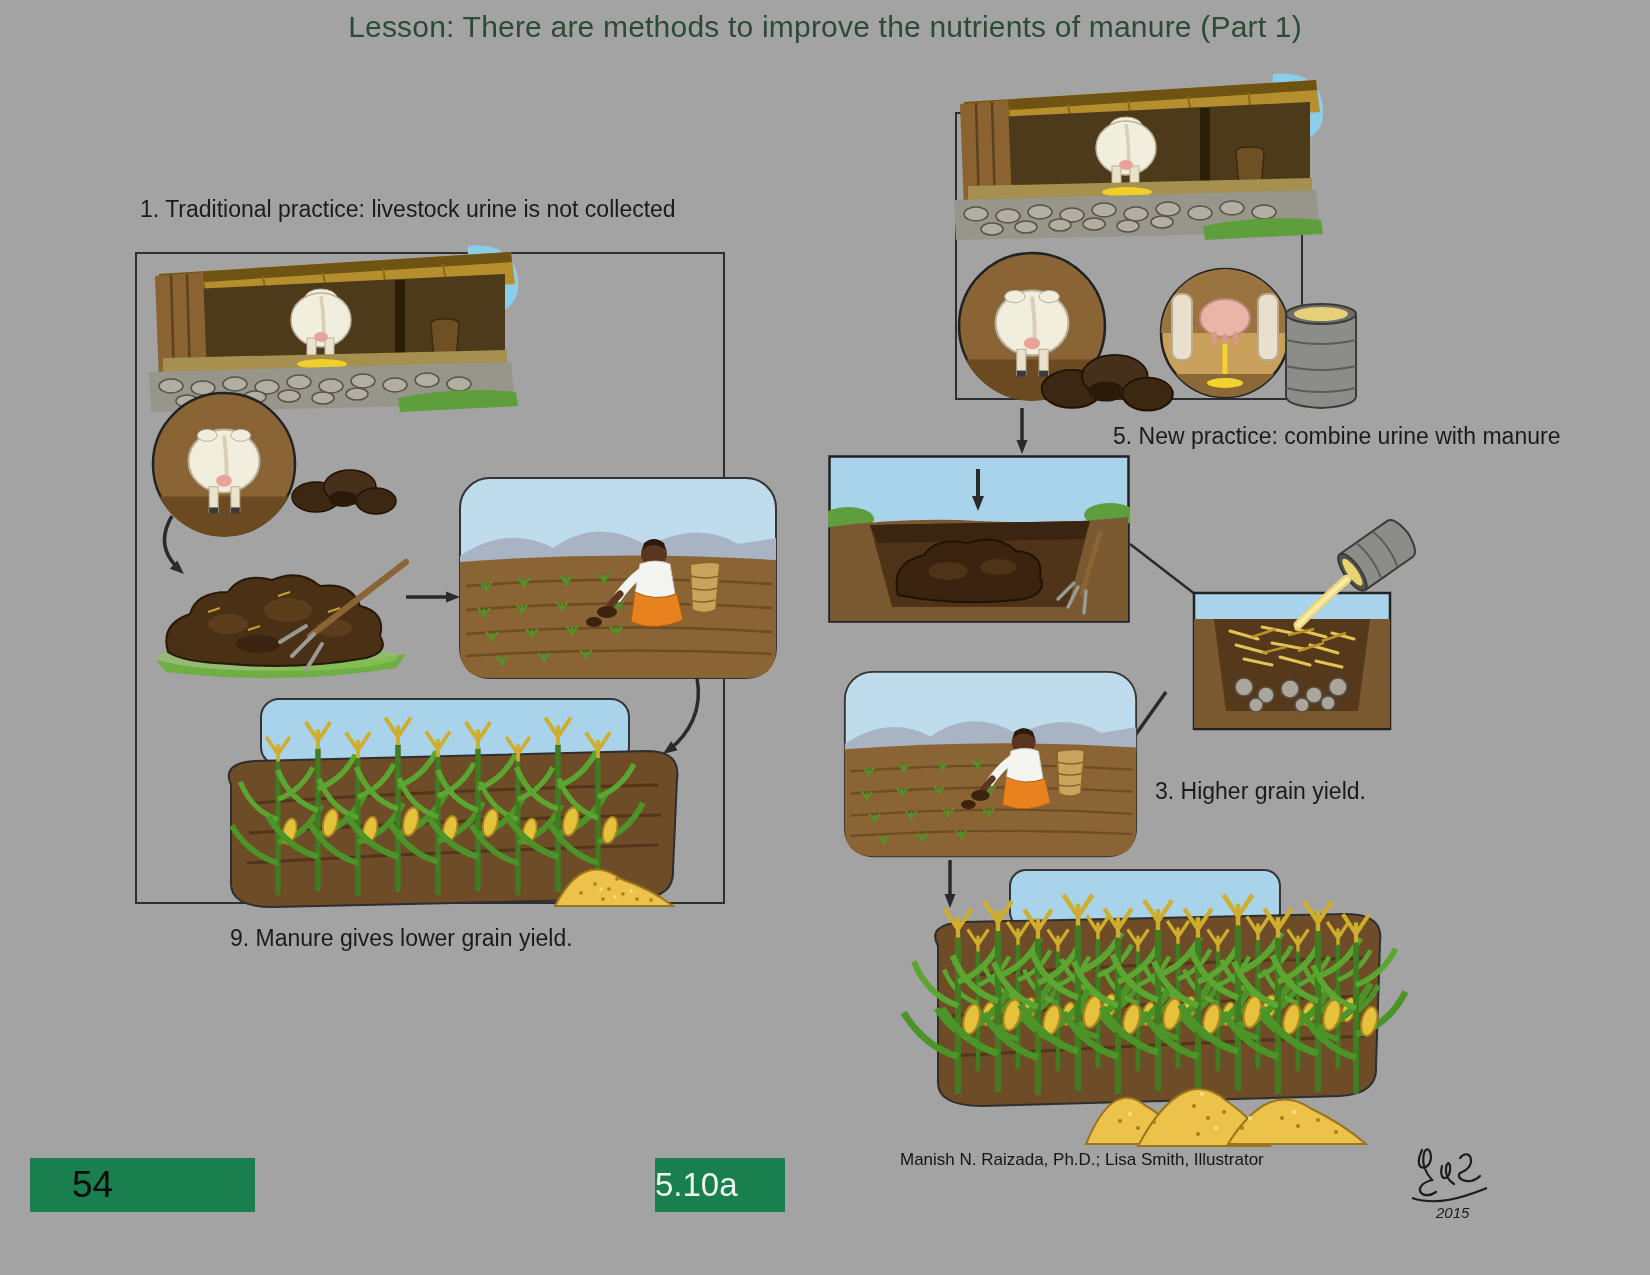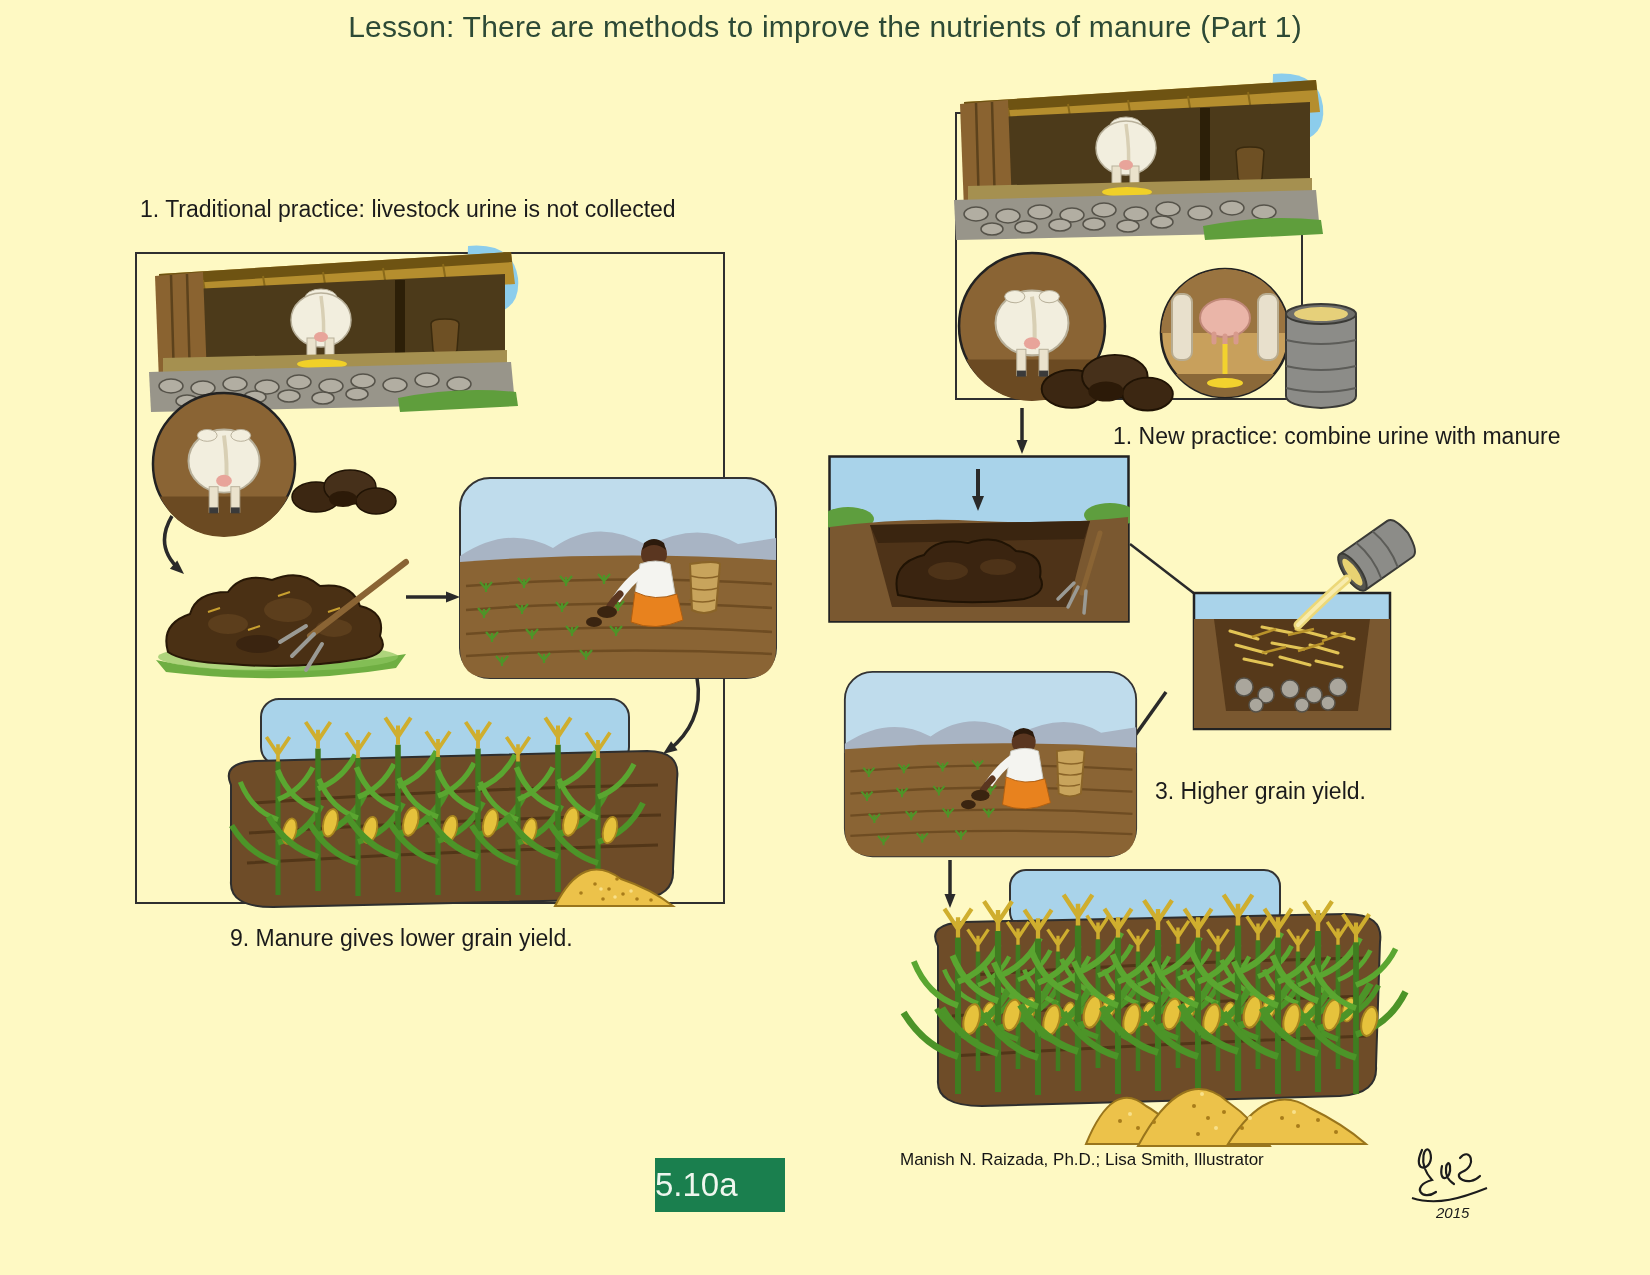--- a/index.html
+++ b/index.html
@@ -1,17 +1,17 @@
 <!DOCTYPE html>
 <html><head>
 <meta charset="utf-8">
 <style>
   *{box-sizing:border-box;margin:0;padding:0}
   html,body{background:#ffffff;font-family:"Liberation Sans",sans-serif}
-  .page{position:relative;width:1650px;height:1275px;background:#fef9c3;overflow:hidden}
+  .page{position:relative;width:1650px;height:1275px;background:#a3a3a3;overflow:hidden}
   .abs{position:absolute}
   .title{position:absolute;left:0;top:10px;width:100%;text-align:center;
          font-size:30px;font-weight:400;color:#2d4a36;letter-spacing:.2px}
   .step-label{position:absolute;font-size:23px;color:#1b1b1b;white-space:nowrap}
   .panel-box{position:absolute;border:2px solid #2f2f2f;background:transparent}
   .bar{position:absolute;background:#1a7f4e;display:flex;align-items:center;height:54px}
   .bar-left{padding-left:42px}
   .bar-left .num{font-size:37px;color:#0c0c0c}
   .bar-center{justify-content:flex-start}
   .bar-center .code{font-size:33px;color:#eef6ee}
@@ -252,21 +252,21 @@
     <path d="M8,20 Q8,12 43,10 Q78,12 78,20 L78,100 Q78,110 43,112 Q8,110 8,100 Z" fill="#8c8c88" stroke="#3a3a36" stroke-width="2"></path>
     <path d="M8,44 Q43,52 78,44 M8,70 Q43,78 78,70 M8,92 Q43,100 78,92" stroke="#5c5c58" stroke-width="2" fill="none"></path>
     <ellipse cx="43" cy="18" rx="35" ry="10" fill="#6e6e6a" stroke="#3a3a36" stroke-width="2"></ellipse>
     <ellipse cx="43" cy="18" rx="27" ry="7" fill="#e6d07a"></ellipse>
   </svg>
 
   <svg class="abs" style="left:1036px;top:336px" width="140" height="82" viewBox="0 0 110 65">
       <use href="#blobs"></use>
     </svg>
 
-  <div class="step-label" style="left:1113px;top:423px">1. New practice: combine urine with manure</div>
+  <div class="step-label" style="left:1113px;top:423px">5. New practice: combine urine with manure</div>
 
   <svg class="abs" style="left:1008px;top:404px" width="28" height="58" viewBox="0 0 28 58">
     <path d="M14,4 L14,40" stroke="#2a2a2a" stroke-width="3.5" fill="none"></path>
     <polygon points="0,0 -14,-5.5 -14,5.5" fill="#2a2a2a" transform="translate(14,50) rotate(90)"></polygon>
   </svg>
 
   <svg class="abs" style="left:828px;top:455px" width="302" height="168" viewBox="0 0 302 168">
     <rect x="1.5" y="1.5" width="299" height="165" fill="#a9d3ea" stroke="#222" stroke-width="2.5"></rect>
     <ellipse cx="20" cy="64" rx="26" ry="12" fill="#5e9e3e"></ellipse>
     <ellipse cx="282" cy="60" rx="26" ry="12" fill="#5e9e3e"></ellipse>
@@ -380,20 +380,23 @@
       <g fill="#f8e08a">
         <circle cx="232" cy="248" r="2"></circle>
           <circle cx="304" cy="228" r="2"></circle>
           <circle cx="318" cy="262" r="2"></circle>
         <circle cx="396" cy="246" r="2"></circle>
           <circle cx="352" cy="252" r="2"></circle>
       </g>
     </g>
   </svg>
 
+  <div class="bar bar-left" style="left:30px;top:1158px;width:225px">
+    <span class="num">54</span>
+  </div>
   <div class="bar bar-center" style="left:655px;top:1158px;width:130px">
     <span class="code">5.10a</span>
   </div>
 
   <div class="credits" style="left:900px;top:1146px;width:482px">
     <div>Manish N. Raizada, Ph.D.; Lisa Smith, Illustrator</div>
   </div>
 
   <svg class="abs" style="left:1392px;top:1136px" width="110" height="88" viewBox="0 0 110 88">
     <path d="M30,14 C18,40 44,34 38,16 C34,6 24,26 40,44 C18,50 30,66 44,56 M50,30 C46,48 60,44 58,30 C56,20 48,40 62,48 M68,22 C78,10 86,30 70,36 C60,40 76,52 88,40" stroke="#1c1c1c" stroke-width="2.2" fill="none" stroke-linecap="round"></path>

